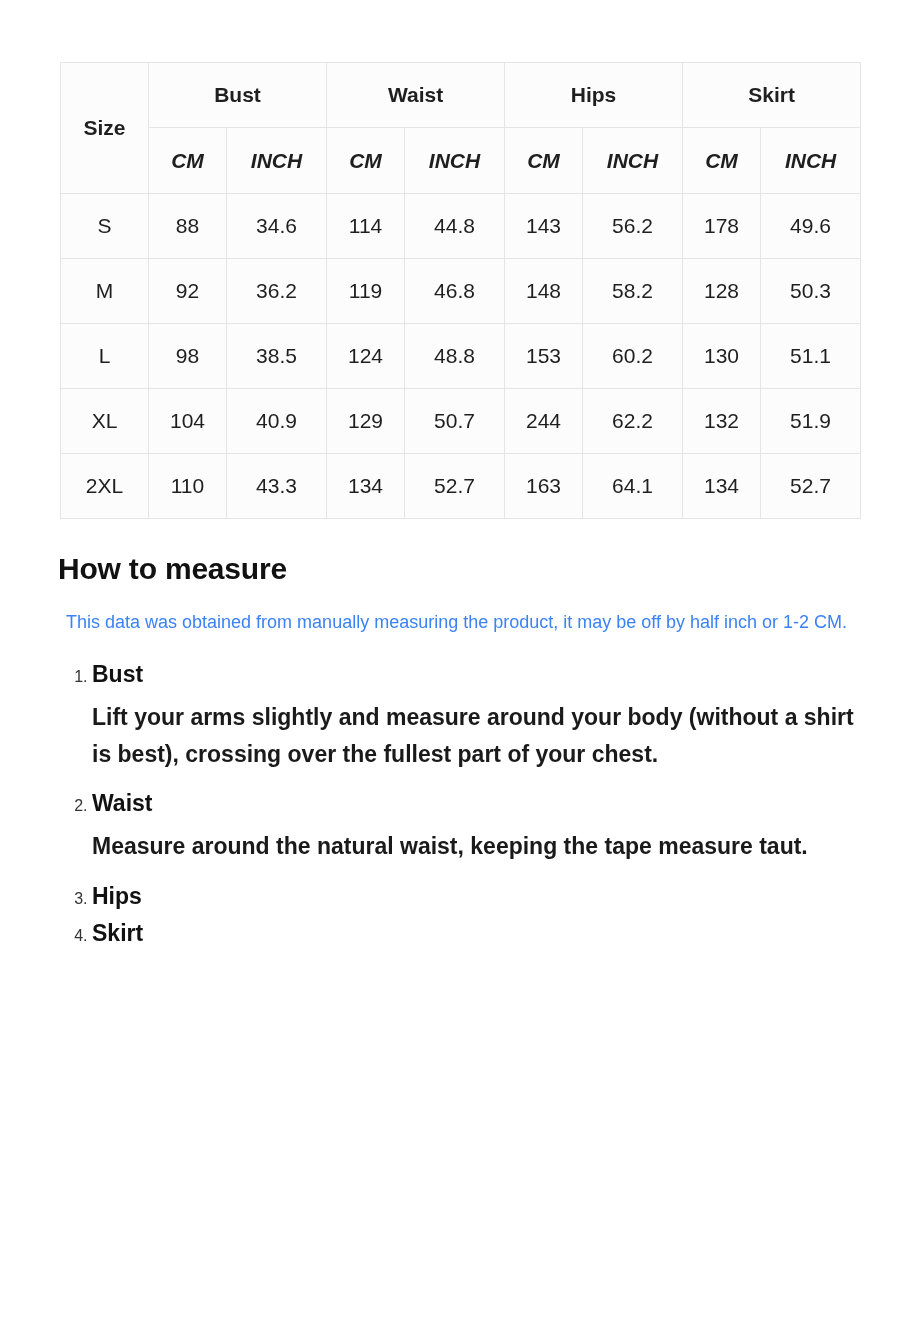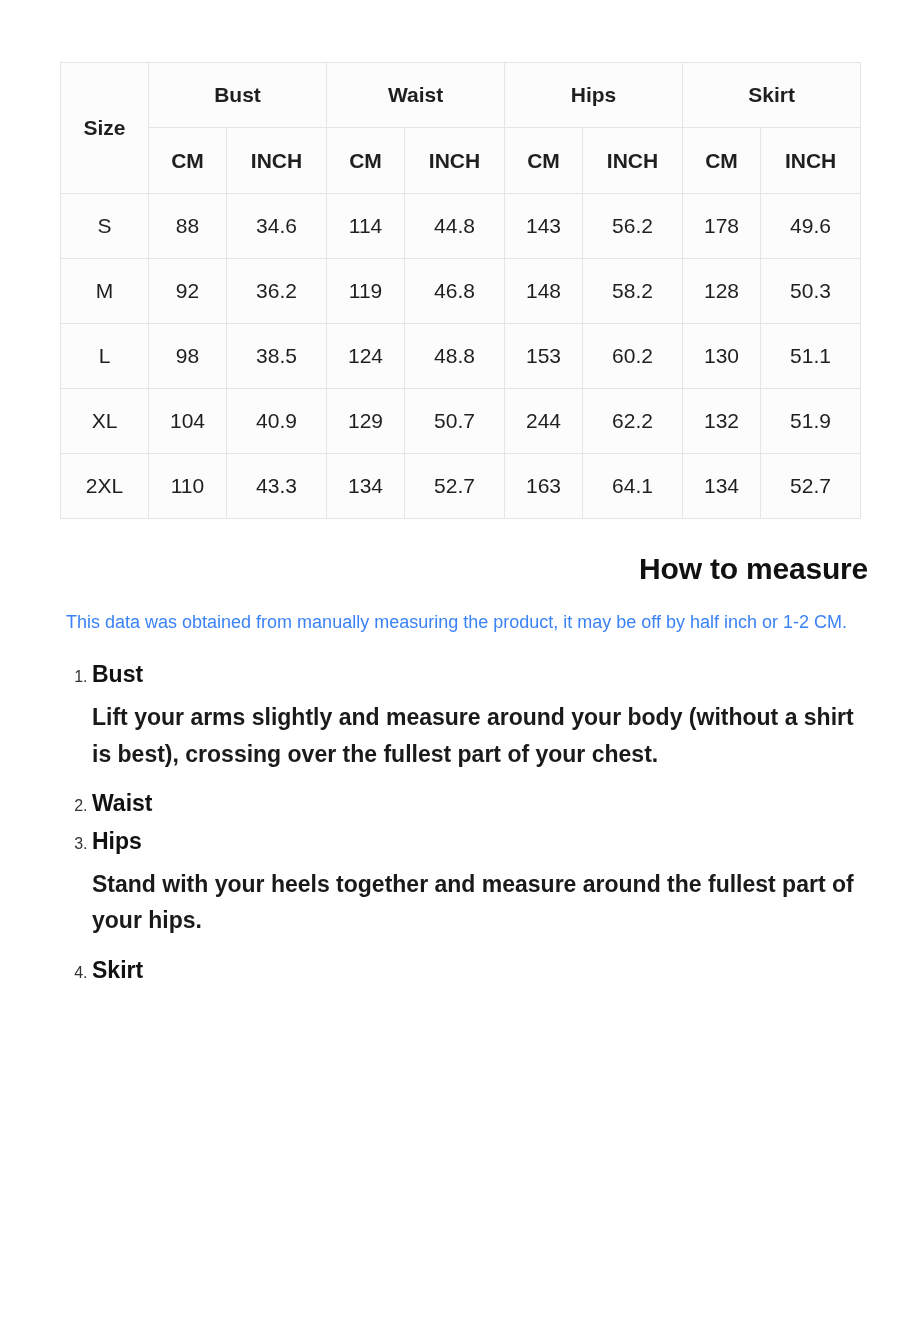--- a/index.html
+++ b/index.html
@@ -51,20 +51,21 @@
     font-size: 21px;
   }
   th.size-head {
     height: 129px;
     font-size: 20px;
     vertical-align: middle;
   }
   th.unit-head {
     height: 65px;
     font-size: 20px;
+    font-style: italic;
   }
   td.data-cell {
     height: 64px;
   }
   
   col.c-size  { width: 88px; }
   col.c-unit  { width: 78px; }
   col.c-unit2 { width: 100px; }
 
   
@@ -73,21 +74,20 @@
     left: 58px;
     top: 552px;
     width: 810px;
   }
   h2.section-title {
     font-size: 30px;
     font-weight: bold;
     margin: 0 0 22px 0;
     color: #111;
     letter-spacing: -0.2px;
-    text-align: right;
   }
   p.intro {
     font-size: 18px;
     line-height: 1.62;
     margin: 0 0 24px 8px;
     color: #3b82f6;
     max-width: 800px;
   }
   ol.steps {
     margin: 0;
@@ -219,24 +219,24 @@
   <div class="content">
     <h2 class="section-title">How to measure</h2>
     <p class="intro">This data was obtained from manually measuring the product, it may be off by half inch or 1-2 CM.</p>
     <ol class="steps">
       <li>
         <span class="step-title">Bust</span>
         <span class="step-body">Lift your arms slightly and measure around your body (without a shirt is best), crossing over the fullest part of your chest.</span>
       </li>
       <li>
         <span class="step-title">Waist</span>
+        <span class="step-body">Measure around the natural waist, keeping the tape measure taut.</span>
       </li>
       <li>
         <span class="step-title">Hips</span>
-        <span class="step-body">Stand with your heels together and measure around the fullest part of your hips.</span>
       </li>
       <li>
         <span class="step-title">Skirt</span>
       </li>
     </ol>
   </div>
 
 </div>
 
 </body></html>

